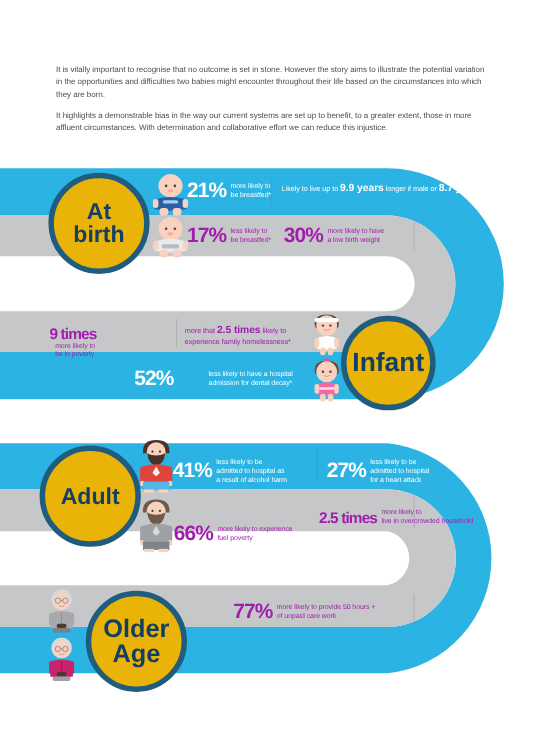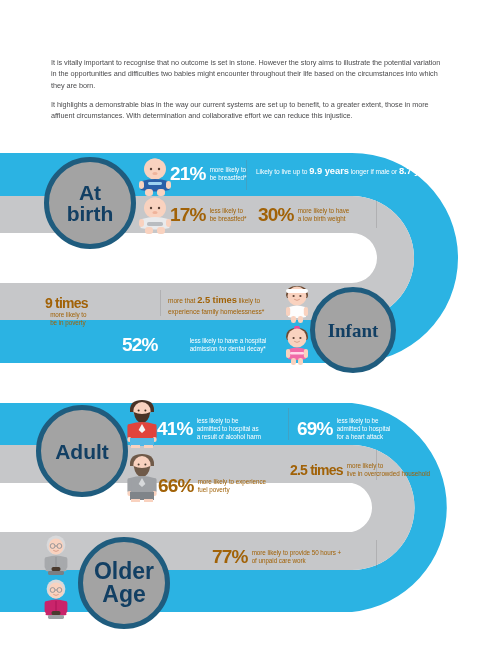--- a/index.html
+++ b/index.html
@@ -21,46 +21,46 @@
     font-size: 7.3px; line-height: 1.55; color: #4c4c4e;
     margin-bottom: 8px; letter-spacing: -0.05px;
   }
 
   
   .track { position: absolute; left: 0; top: 0; width: 500px; height: 670px; }
 
   
   .stage-circle {
     position: absolute; border-radius: 50%;
-    background: #a3a3a3; border: 5px solid #1f5c7e;
+    background: #eab308; border: 5px solid #1f5c7e;
     display: flex; align-items: center; justify-content: center;
     text-align: center; color: #123f63;
     font-weight: bold; line-height: 1.0;
   }
   .stage-circle span { display: block; }
 
   #circle-at-birth { left: 44px; top: 157px; width: 92px; height: 92px; font-size: 21px; }
-  #circle-infant   { left: 310px; top: 287px; width: 86px; height: 86px; font-size: 19px; font-family: Liberation Serif, serif; }
+  #circle-infant   { left: 310px; top: 287px; width: 86px; height: 86px; font-size: 24px; }
   #circle-adult    { left: 36px; top: 405px; width: 92px; height: 92px; font-size: 21px; }
   #circle-older    { left: 78px; top: 537px; width: 92px; height: 92px; font-size: 23px; }
 
   
   .stat {
     position: absolute; display: flex; align-items: center;
     white-space: nowrap;
   }
   .stat .big {
     font-weight: bold; letter-spacing: -0.8px;
   }
   .stat .small {
     font-size: 6.3px; line-height: 1.3; margin-left: 4px;
     letter-spacing: -0.05px;
   }
   .stat.on-blue, .stat.on-blue .big, .stat.on-blue .small { color: #ffffff; }
-  .stat.on-grey, .stat.on-grey .big, .stat.on-grey .small { color: #a16207; }
+  .stat.on-grey, .stat.on-grey .big, .stat.on-grey .small { color: #a21caf; }
   .stat .pct { font-size: 19px; }
   .stat .times { font-size: 14px; }
   .stat .mixed { font-size: 6.6px; line-height: 1.45; letter-spacing: -0.05px; }
   .stat .mixed b { font-size: 9.4px; }
 
   .divider {
     position: absolute; width: 1px; background: rgba(120,120,120,0.28);
   }
 
   
@@ -292,21 +292,21 @@
   <span class="big pct">52%</span>
   <span class="small nl">less likely to have a hospital<br>admission for dental decay*</span>
 </div>
 
 <div class="stat on-blue" style="left:157px; top:417px;">
   <span class="big pct">41%</span>
   <span class="small nl">less likely to be<br>admitted to hospital as<br>a result of alcohol harm</span>
 </div>
 
 <div class="stat on-blue" style="left:297px; top:417px;">
-  <span class="big pct">69%</span>
+  <span class="big pct">27%</span>
   <span class="small nl">less likely to be<br>admitted to hospital<br>for a heart attack</span>
 </div>
 
 <div class="stat on-grey" style="left:158px; top:462px;margin-top:13px;">
   <span class="big pct">66%</span>
   <span class="small nl">more likely to experience<br>fuel poverty</span>
 </div>
 
 <div class="stat on-grey" style="left:290px; top:462px;">
   <span class="big times">2.5 times</span>

